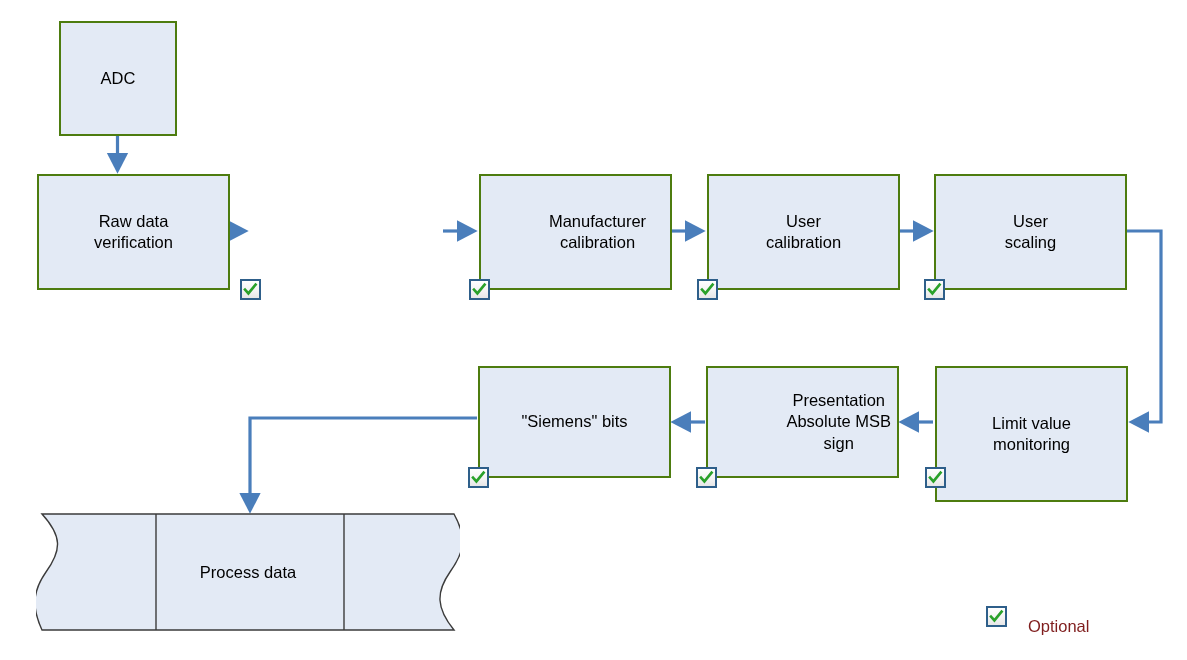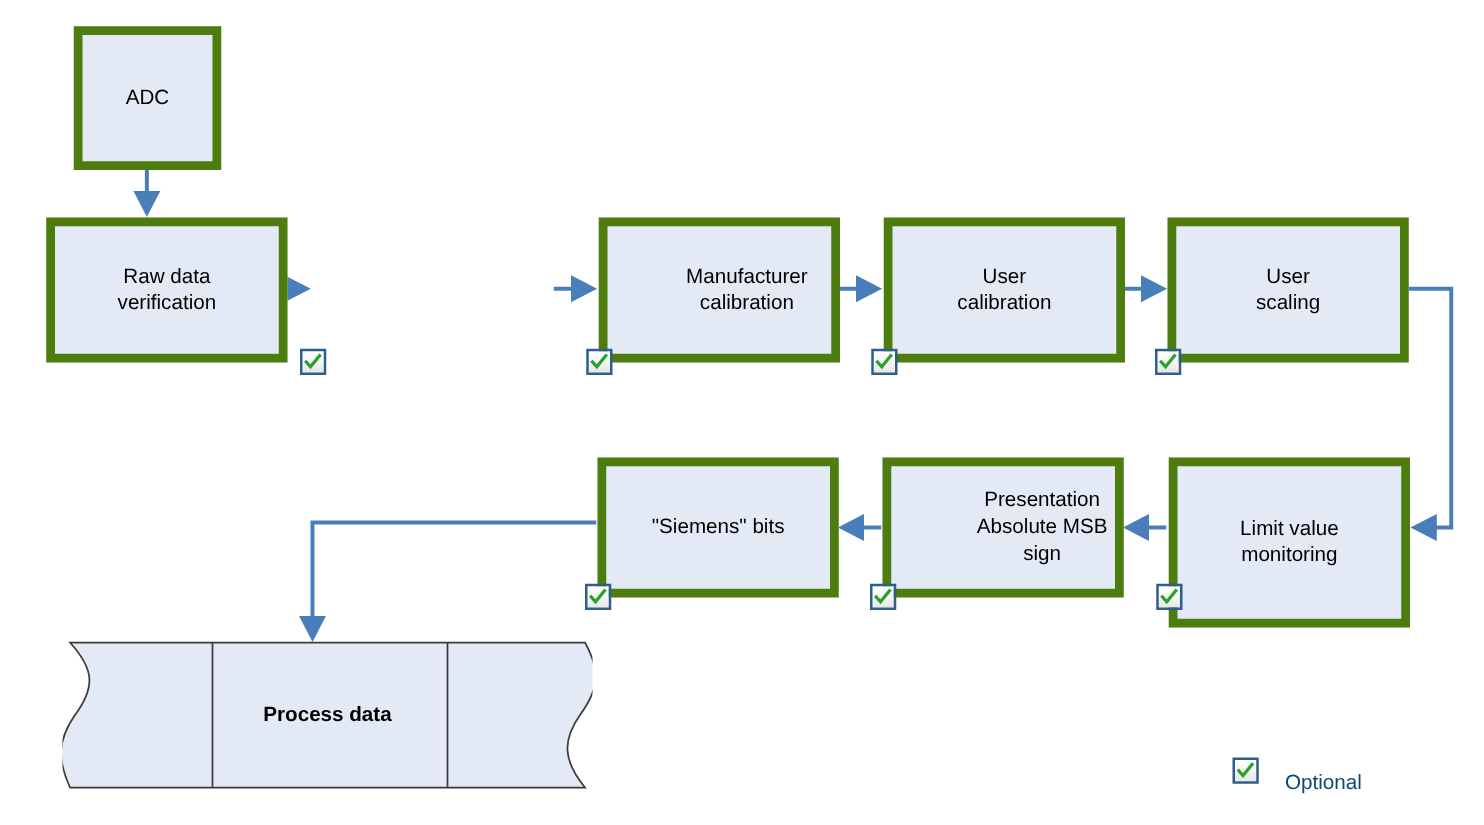--- a/index.html
+++ b/index.html
@@ -23,21 +23,21 @@
     left: 0;
     top: 0;
     width: 1187px;
     height: 660px;
     pointer-events: none;
   }
   .node {
     position: absolute;
     box-sizing: border-box;
     background: #e3eaf5;
-    border: 7px solid #4d7c0f;
+    border: 2px solid #4d7c0f;
     display: flex;
     align-items: center;
     justify-content: center;
     text-align: center;
     color: #000000;
     font-size: 16.5px;
     line-height: 1.30;
     z-index: 3;
   }
   .node .label {
@@ -58,26 +58,25 @@
   }
   .optbox svg {
     position: absolute;
     left: 1px;
     top: 1px;
     display: block;
   }
   
   #processdata {
     position: absolute;
-    left: 50px;
+    left: 36px;
     top: 510px;
     width: 424px;
     height: 124px;
     z-index: 3;
-    font-weight: bold;
   }
   #processdata svg { display: block; }
   #processdata .pd-label {
     position: absolute;
     left: 0;
     top: 0;
     width: 424px;
     height: 124px;
     display: flex;
     align-items: center;
@@ -95,21 +94,21 @@
     gap: 21px;
     z-index: 5;
   }
   #legend .optbox {
     position: relative;
     left: auto;
     top: auto;
   }
   #legend .legend-text {
     font-size: 16.5px;
-    color: #0c4a6e;
+    color: #7f1d1d;
     white-space: nowrap;
     margin-top: 20px;
   }
 </style>
 </head>
 <body>
 
 <div id="canvas">
 
   <svg id="edges" viewBox="0 0 1187 660" width="1187" height="660" xmlns="http://www.w3.org/2000/svg">

